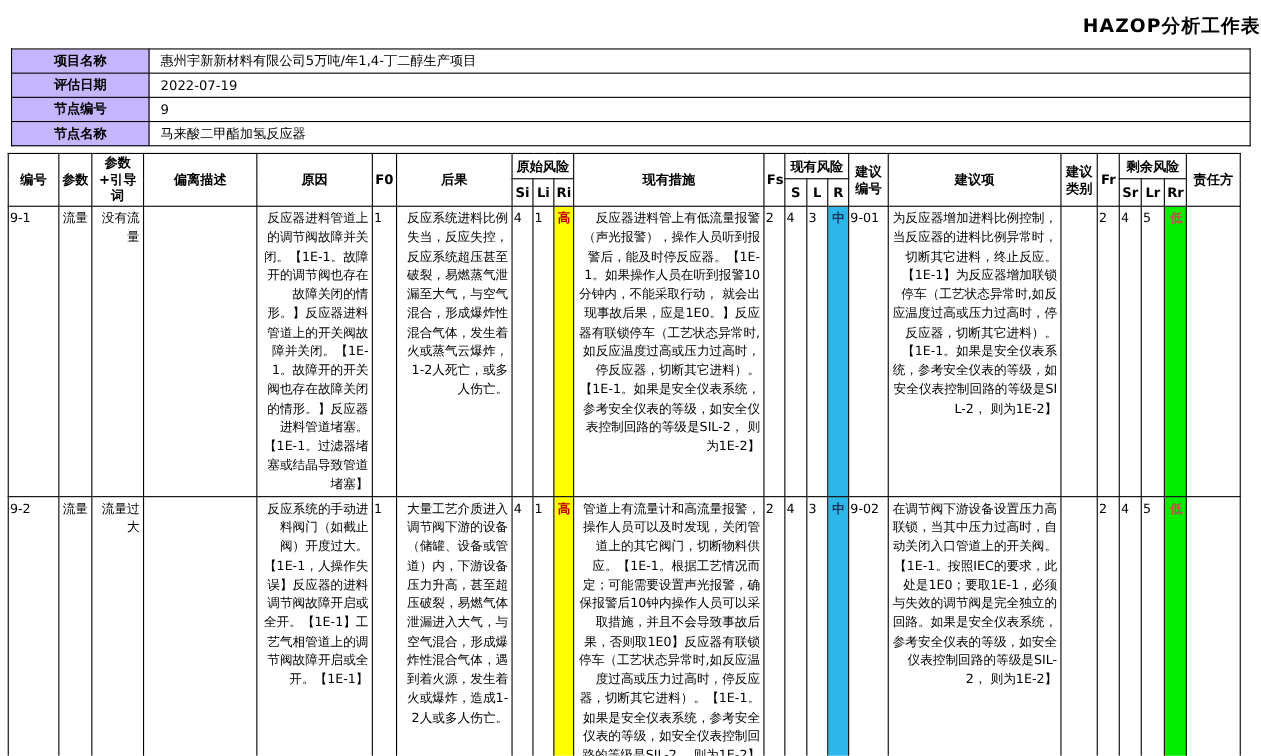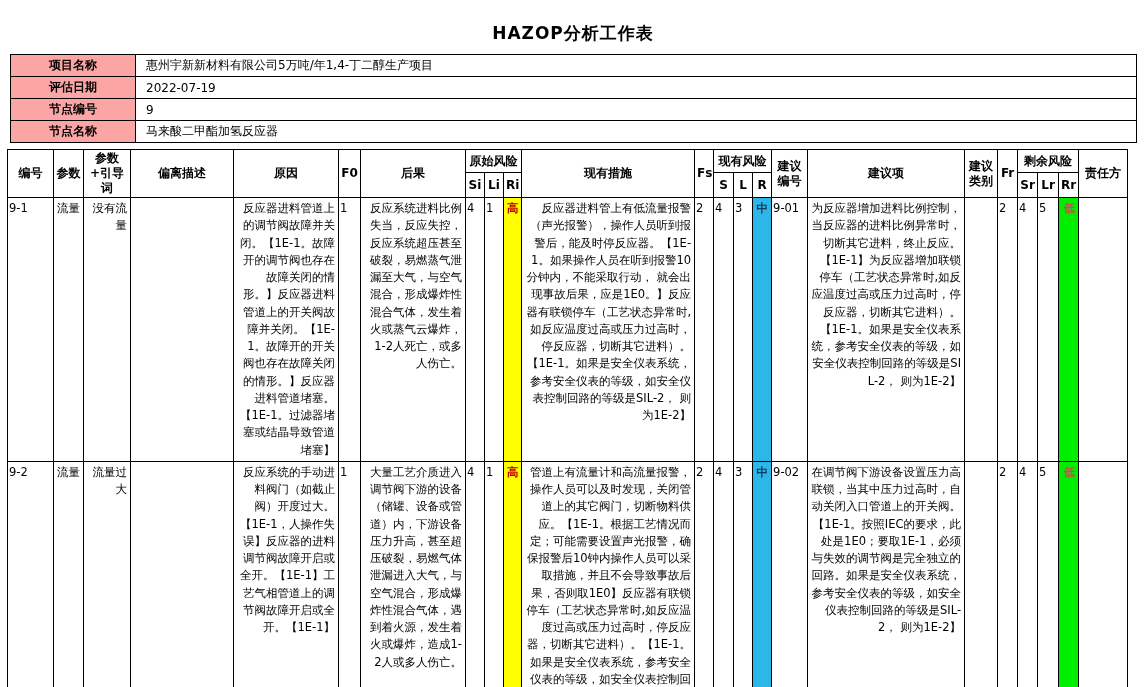--- a/index.html
+++ b/index.html
@@ -2,31 +2,31 @@
 <html><head>
 <meta charset="utf-8">
 <style>
   html,body{margin:0;padding:0;background:#fff;}
   body{
     width:1146px;height:687px;overflow:hidden;
     font-family:"DejaVu Sans",sans-serif;color:#000;
     -webkit-font-smoothing:antialiased;
   }
   .page-title{
-    text-align:center;font-weight:bold;font-size:17px;
-    padding-top:22px;padding-bottom:9px;letter-spacing:1px;
+    text-align:right;font-weight:bold;font-size:17px;
+    padding-top:12px;padding-bottom:9px;letter-spacing:1px;
   }
   table{border-collapse:collapse;table-layout:fixed;}
   td,th{border:1px solid #000;box-sizing:border-box;}
 
   
   .info-table{width:1127px;margin-left:10px;font-size:12px;}
   .info-table td{height:22px;vertical-align:middle;}
   .info-label{
-    background:#fca5a5;font-weight:bold;text-align:center;width:125px;
+    background:#c4b5fd;font-weight:bold;text-align:center;width:125px;
   }
   .info-value{text-align:left;padding-left:10px;}
 
   
   .hazop-table{width:1121px;margin-left:7px;font-size:11.5px;margin-top:6px;}
   .hazop-table th{
     background:#fff;font-weight:bold;text-align:center;vertical-align:middle;
     font-size:12px;padding:1px 2px;line-height:1.25;
   }
   .hazop-table td{

